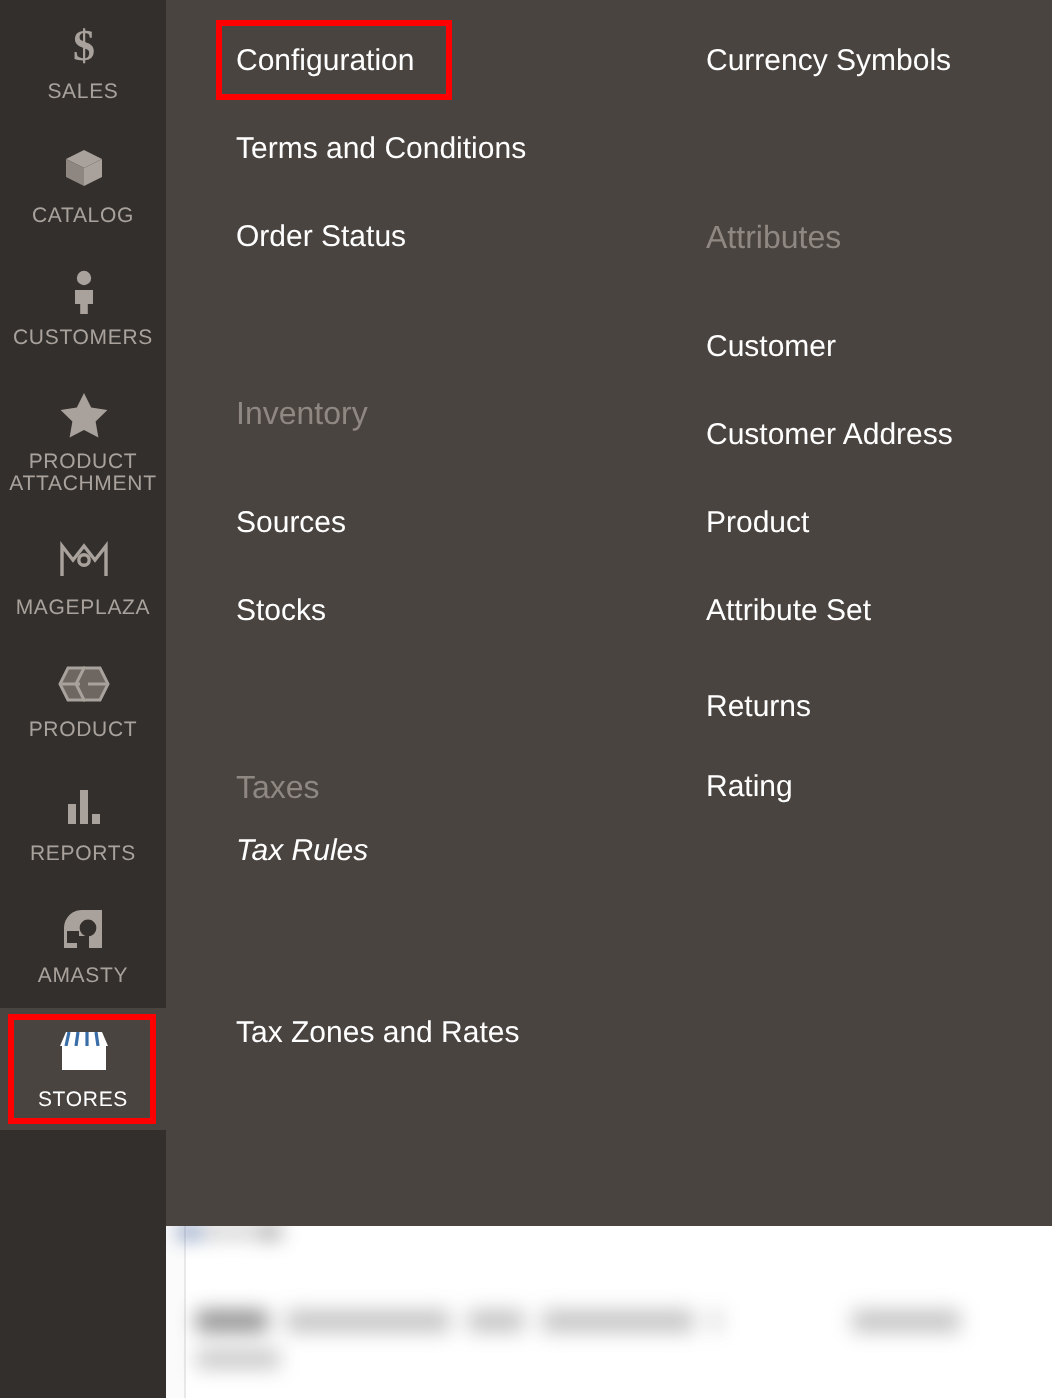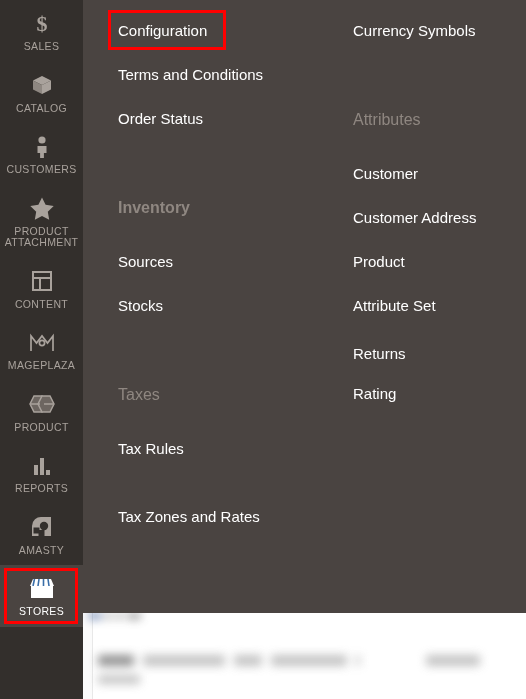--- a/index.html
+++ b/index.html
@@ -141,26 +141,26 @@
     <div class="blur-chip" style="left:5px;   top:60px;  width:42px; height:9px;"></div>
   </div>
 
   <div class="flyout">
 
     <div class="col col-1">
       <a class="menu-link" style="top:21px;">Configuration</a>
       <a class="menu-link" style="top:65px;">Terms and Conditions</a>
       <a class="menu-link" style="top:109px;">Order Status</a>
 
-      <span class="menu-head" style="top:198px;font-weight:bold;">Inventory</span>
+      <span class="menu-head" style="top:198px;">Inventory</span>
       <a class="menu-link" style="top:252px;">Sources</a>
       <a class="menu-link" style="top:296px;">Stocks</a>
 
       <span class="menu-head" style="top:385px;">Taxes</span>
-      <a class="menu-link" style="top:439px;">Tax Rules</a>
+      <a class="menu-link" style="top:416px;font-style:italic;">Tax Rules</a>
       <a class="menu-link" style="top:483px;margin-top:24px;">Tax Zones and Rates</a>
     </div>
 
     <div class="col col-2">
       <a class="menu-link" style="top:21px;">Currency Symbols</a>
 
       <span class="menu-head" style="top:110px;">Attributes</span>
       <a class="menu-link" style="top:164px;">Customer</a>
       <a class="menu-link" style="top:208px;">Customer Address</a>
       <a class="menu-link" style="top:252px;">Product</a>
@@ -207,29 +207,20 @@
     <div class="rail-item">
       <span class="ico">
         <svg width="26" height="24" viewBox="0 0 26 24" fill="#a9a29c">
           <path d="M13 1.5 l3.6 7.3 8.1 1.2 -5.9 5.7 1.4 8.1 -7.2 -3.8 -7.2 3.8 1.4 -8.1 -5.9 -5.7 8.1 -1.2 Z"></path>
         </svg>
       </span>
       <span class="rail-label">PRODUCT ATTACHMENT</span>
     </div>
 
 
-    <div class="rail-item">
-      <span class="ico">
-        <svg width="24" height="24" viewBox="0 0 24 24" fill="none" stroke="#a9a29c" stroke-width="2">
-          <rect x="3" y="3" width="18" height="18"></rect>
-          <path d="M3 9 H21 M10 9 V21"></path>
-        </svg>
-      </span>
-      <span class="rail-label">CONTENT</span>
-    </div>
 
     <div class="rail-item">
       <span class="ico">
         <svg width="30" height="24" viewBox="0 0 30 24" fill="none" stroke="#a9a29c" stroke-width="1.7">
           <path d="M4 20 V5 l5.5 7 5.5 -7 5.5 7 5.5 -7 v15"></path>
           <circle cx="15" cy="12" r="2.6"></circle>
         </svg>
       </span>
       <span class="rail-label">MAGEPLAZA</span>
     </div>

